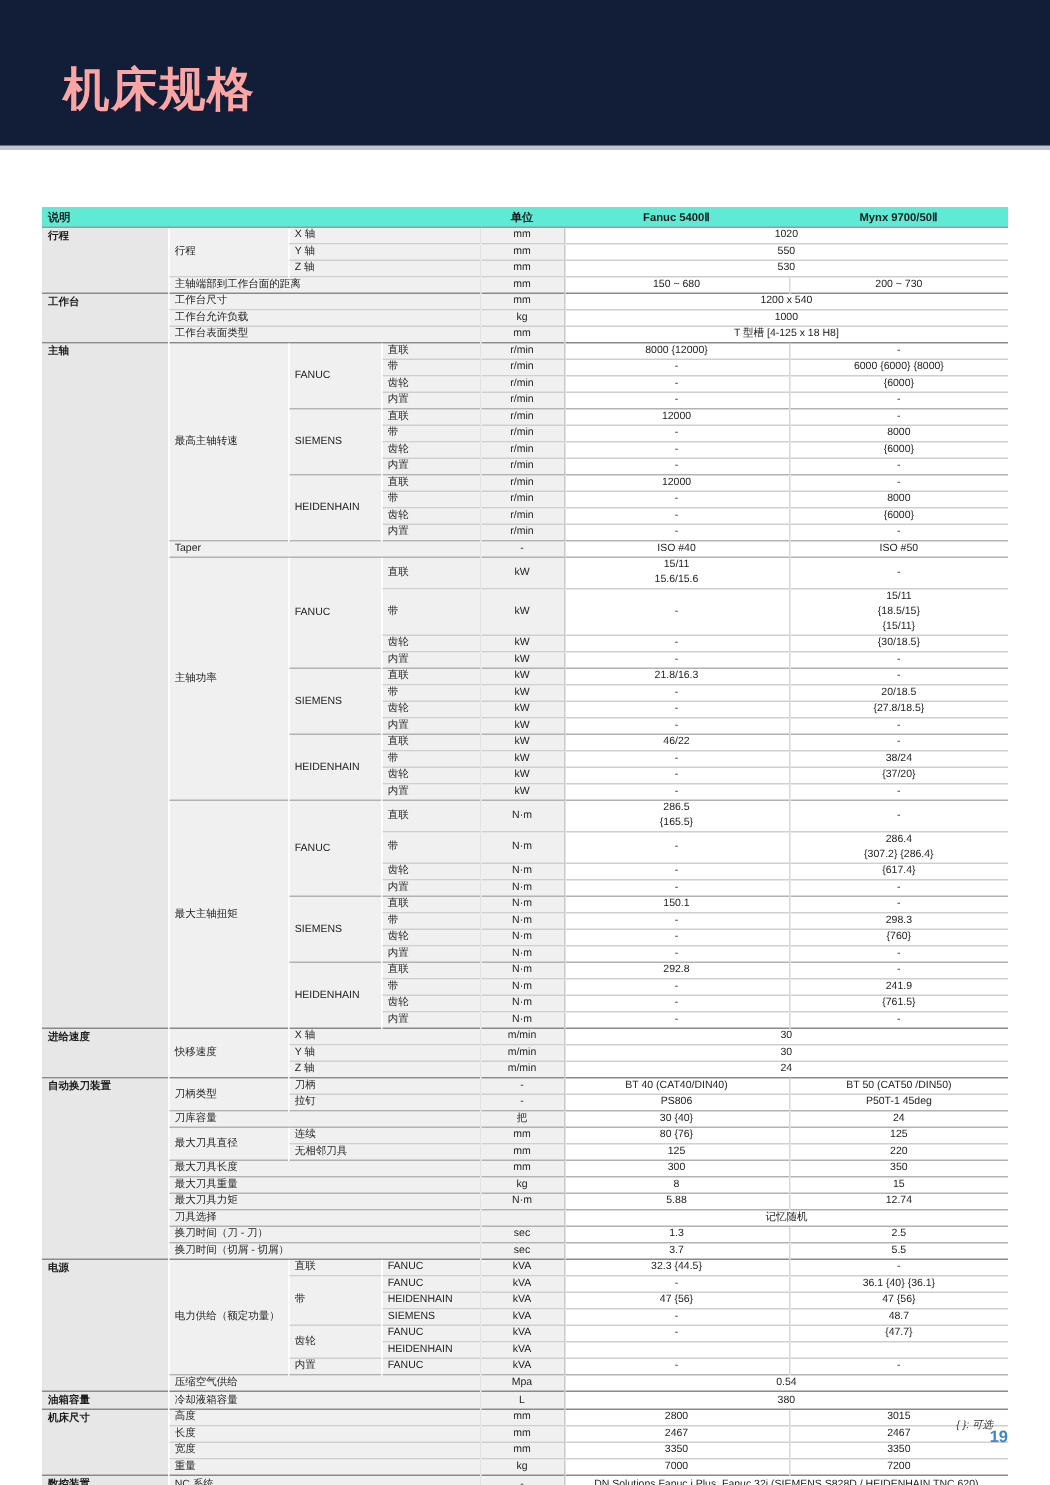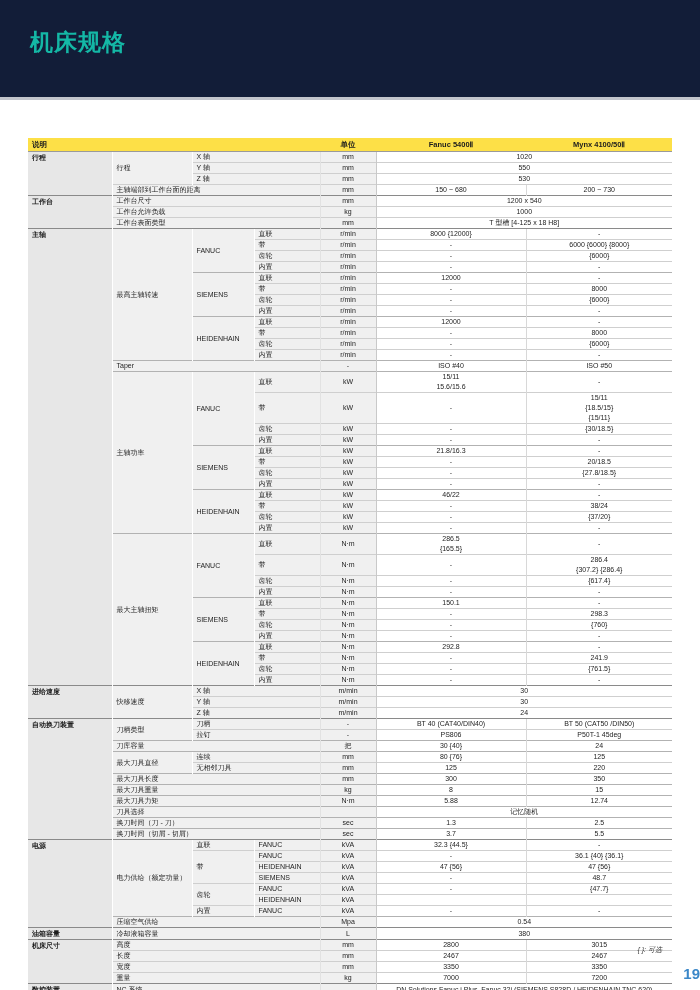--- a/index.html
+++ b/index.html
@@ -6,57 +6,56 @@
   body{
     width:700px;height:990px;position:relative;background:#ffffff;
     font-family:"Liberation Sans", sans-serif;color:#222;
     -webkit-font-smoothing:antialiased;
   }
   .banner{
     position:absolute;left:0;top:0;width:700px;height:97px;
     background:#121d38;border-bottom:3px solid #c2c5cc;box-sizing:content-box;
   }
   .banner h1{
-    margin:0;padding:27px 0 0 30px;color:#14b8a6;font-size:23px;
+    margin:12px;padding:27px 0 0 30px;color:#fca5a5;font-size:31px;
     font-weight:bold;letter-spacing:1px;
   }
   .tablewrap{position:absolute;left:28px;top:138px;width:644px;}
   table{
     border-collapse:collapse;table-layout:fixed;width:644px;
     font-size:7px;color:#1d1d1d;border-bottom:1px solid #8a8a8a;
   }
   col.c1{width:84px}col.c2{width:80px}col.c3{width:62px}col.c4{width:66px}
   col.cu{width:56px}col.v1{width:150px}col.v2{width:146px}
   td{
     border-top:1px solid #cfcfcf;padding:0 2px;text-align:center;
     height:10px;line-height:10px;white-space:pre-line;overflow:hidden;
     vertical-align:middle;
   }
   td.h{
-    background:#fde047;font-weight:bold;height:13px;line-height:13px;
+    background:#5eead4;font-weight:bold;height:13px;line-height:13px;
     border-top:none;border-bottom:1px solid #9a9a9a;font-size:7.5px;
   }
   td.hl{text-align:left;padding-left:4px;}
   td.cat{
     background:#e7e7e7;font-weight:bold;text-align:left;vertical-align:top;
     padding:1px 2px 0 4px;border-right:1px solid #ffffff;font-size:7px;
   }
   td.l{background:#f0f0f0;text-align:left;padding-left:4px;border-left:1px solid #ffffff;}
   td.u{background:#f0f0f0;border-left:1px solid #e2e2e2;border-right:1px solid #c9c9c9;}
   td.v{border-left:1px solid #d8d8d8;background:#fff;}
   tr.sec > td{border-top:1px solid #8a8a8a;}
   tr.grp > td{border-top:1px solid #b2b2b2;}
   .footnote{
     position:absolute;right:38px;top:945px;font-size:7px;font-style:italic;
     color:#333;
   }
   .pagenum{
-    position:absolute;right:0;top:952px;font-size:15px;color:#3a87c8;
+    position:absolute;right:28px;top:952px;font-size:11px;color:#3a87c8;
     font-weight:bold;
-    margin-top:13px;
   }
 </style>
 </head>
 <body>
 
 <header class="banner">
   <h1>机床规格</h1>
 </header>
 
 <div class="tablewrap">
@@ -68,21 +67,21 @@
         <col class="c4">
       <col class="cu">
         <col class="v1">
         <col class="v2">
     </colgroup>
     <tbody>
         <tr class="head">
           <td class="h hl" colspan="4">说明</td>
           <td class="h">单位</td>
           <td class="h">Fanuc 5400Ⅱ</td>
-          <td class="h">Mynx 4100/50Ⅱ</td>
+          <td class="h">Mynx 9700/50Ⅱ</td>
         </tr>
         <tr class="sec">
           <td class="cat" rowspan="4">行程</td>
           <td class="l" rowspan="3">行程</td>
           <td class="l" colspan="2">X 轴</td>
           <td class="u">mm</td>
           <td class="v" colspan="2">1020</td>
         </tr>
         <tr>
           <td class="l" colspan="2">Y 轴</td>

